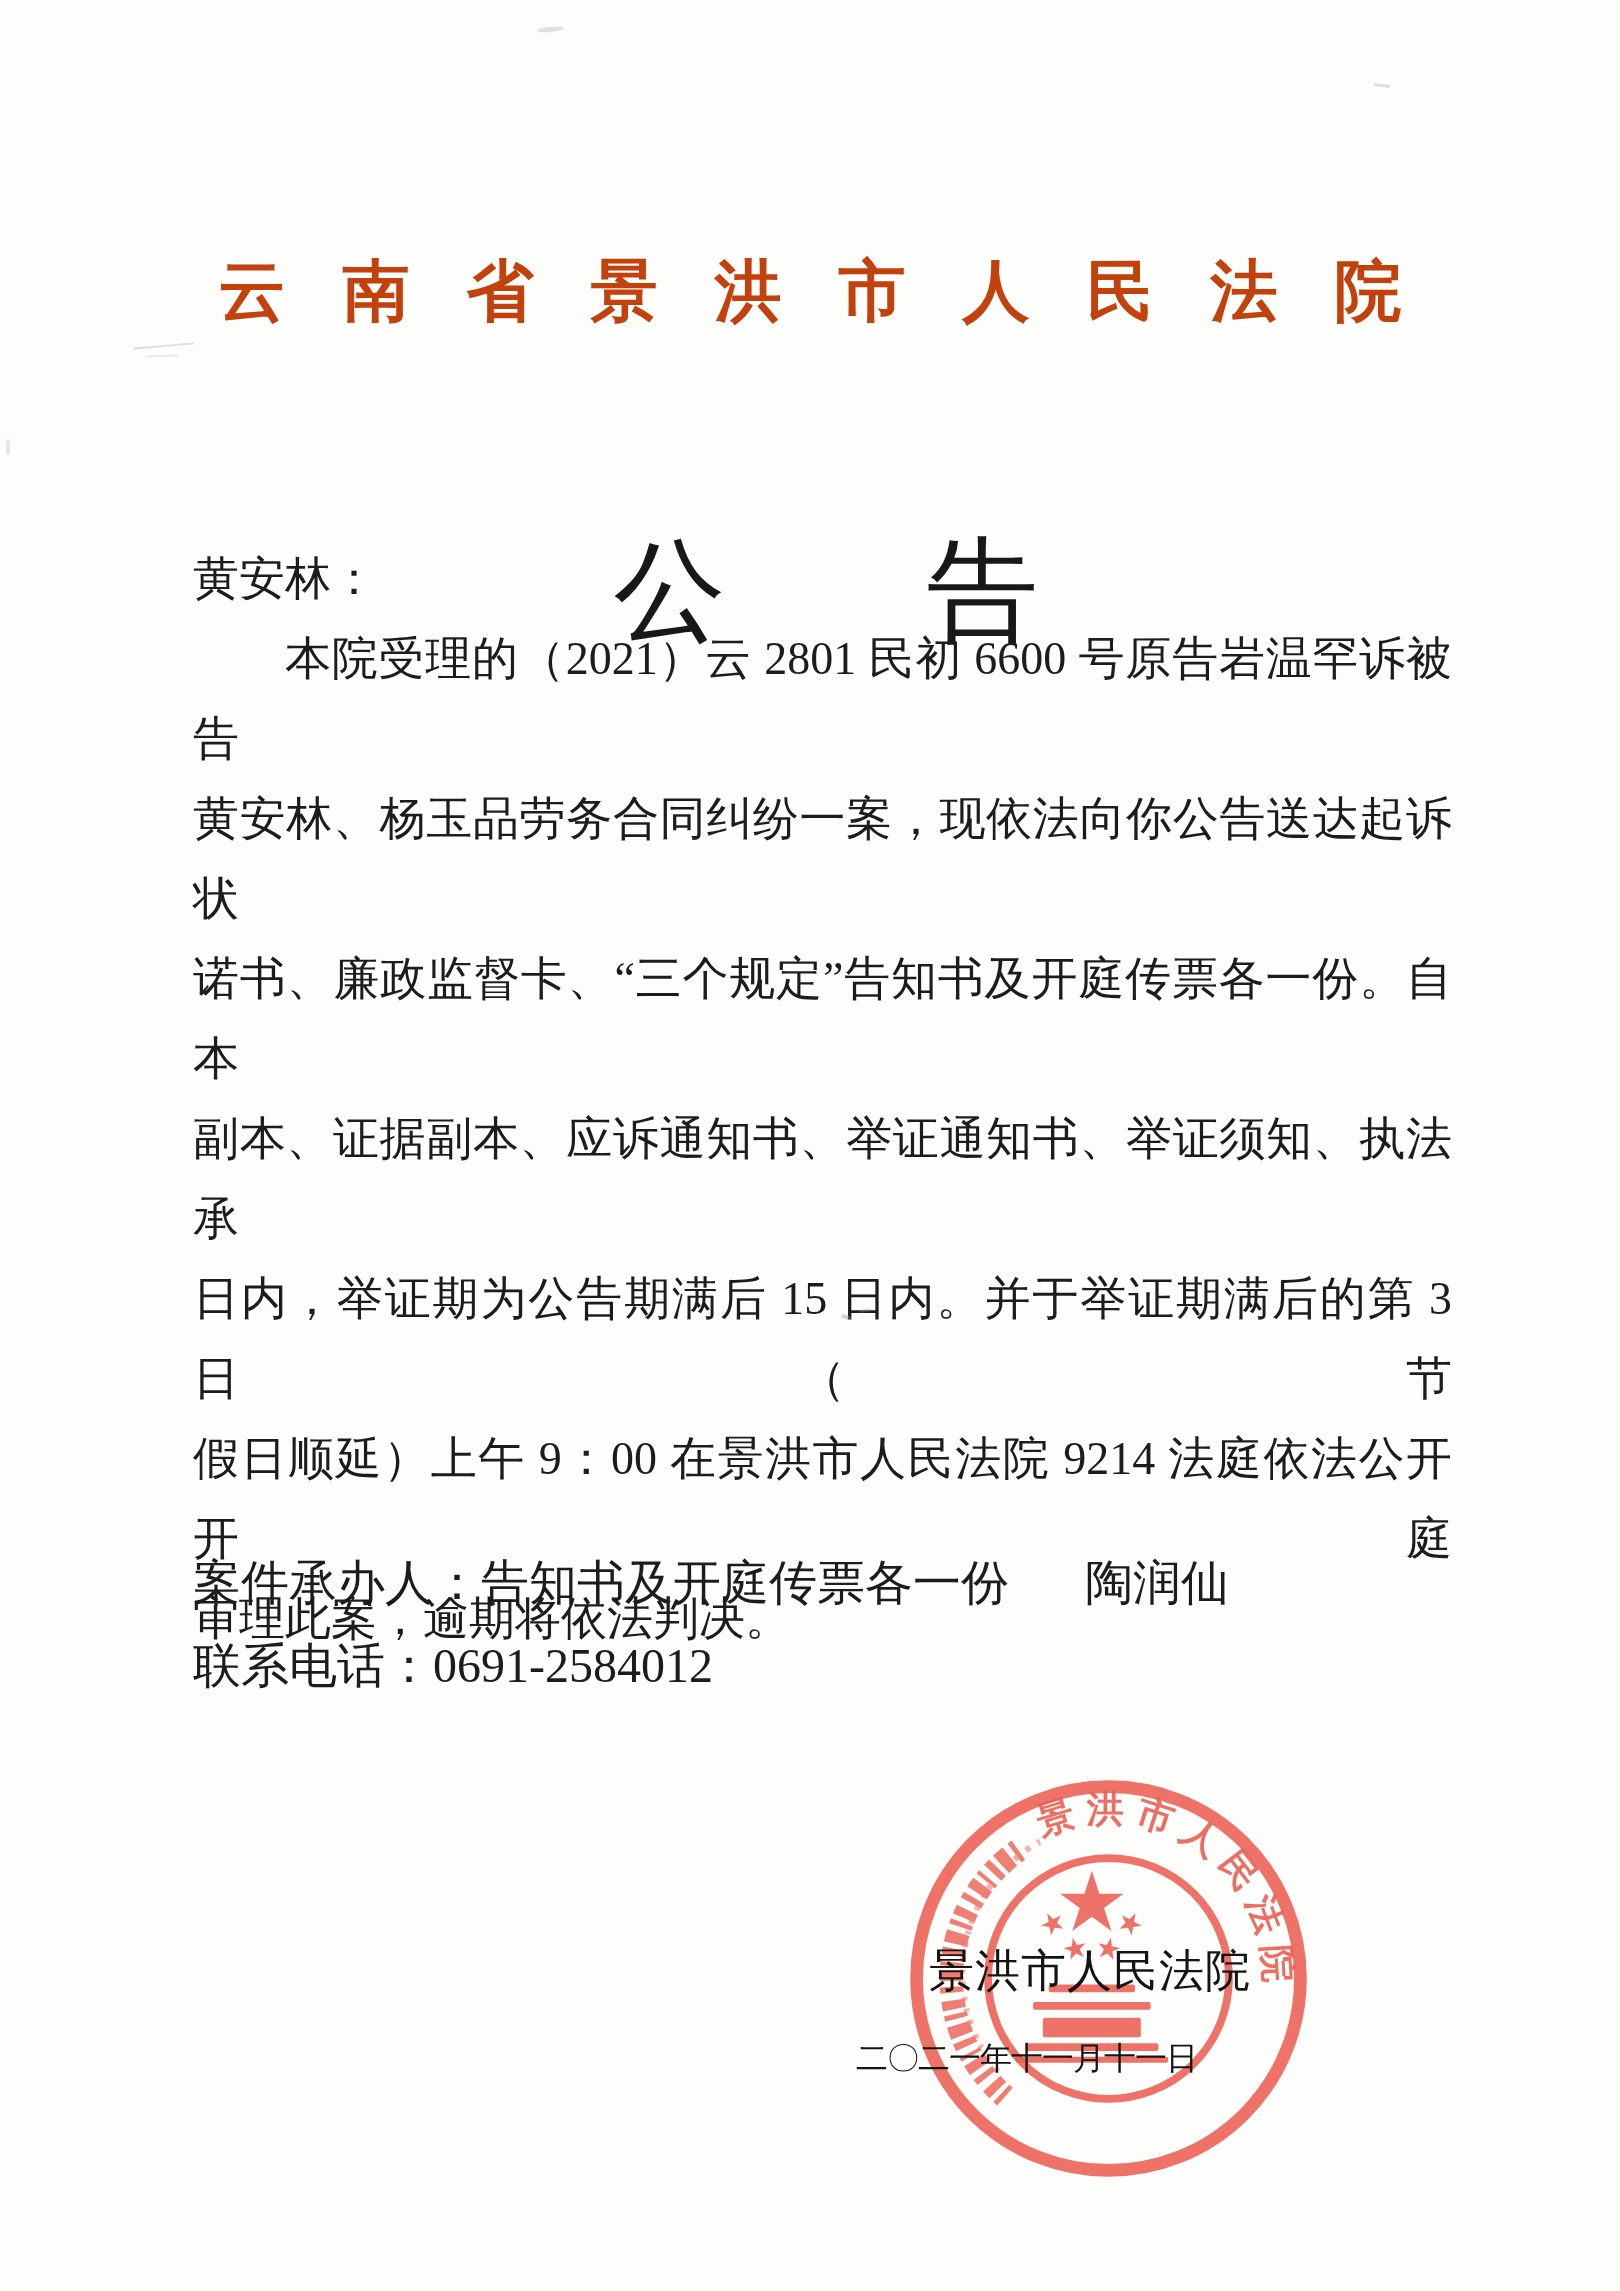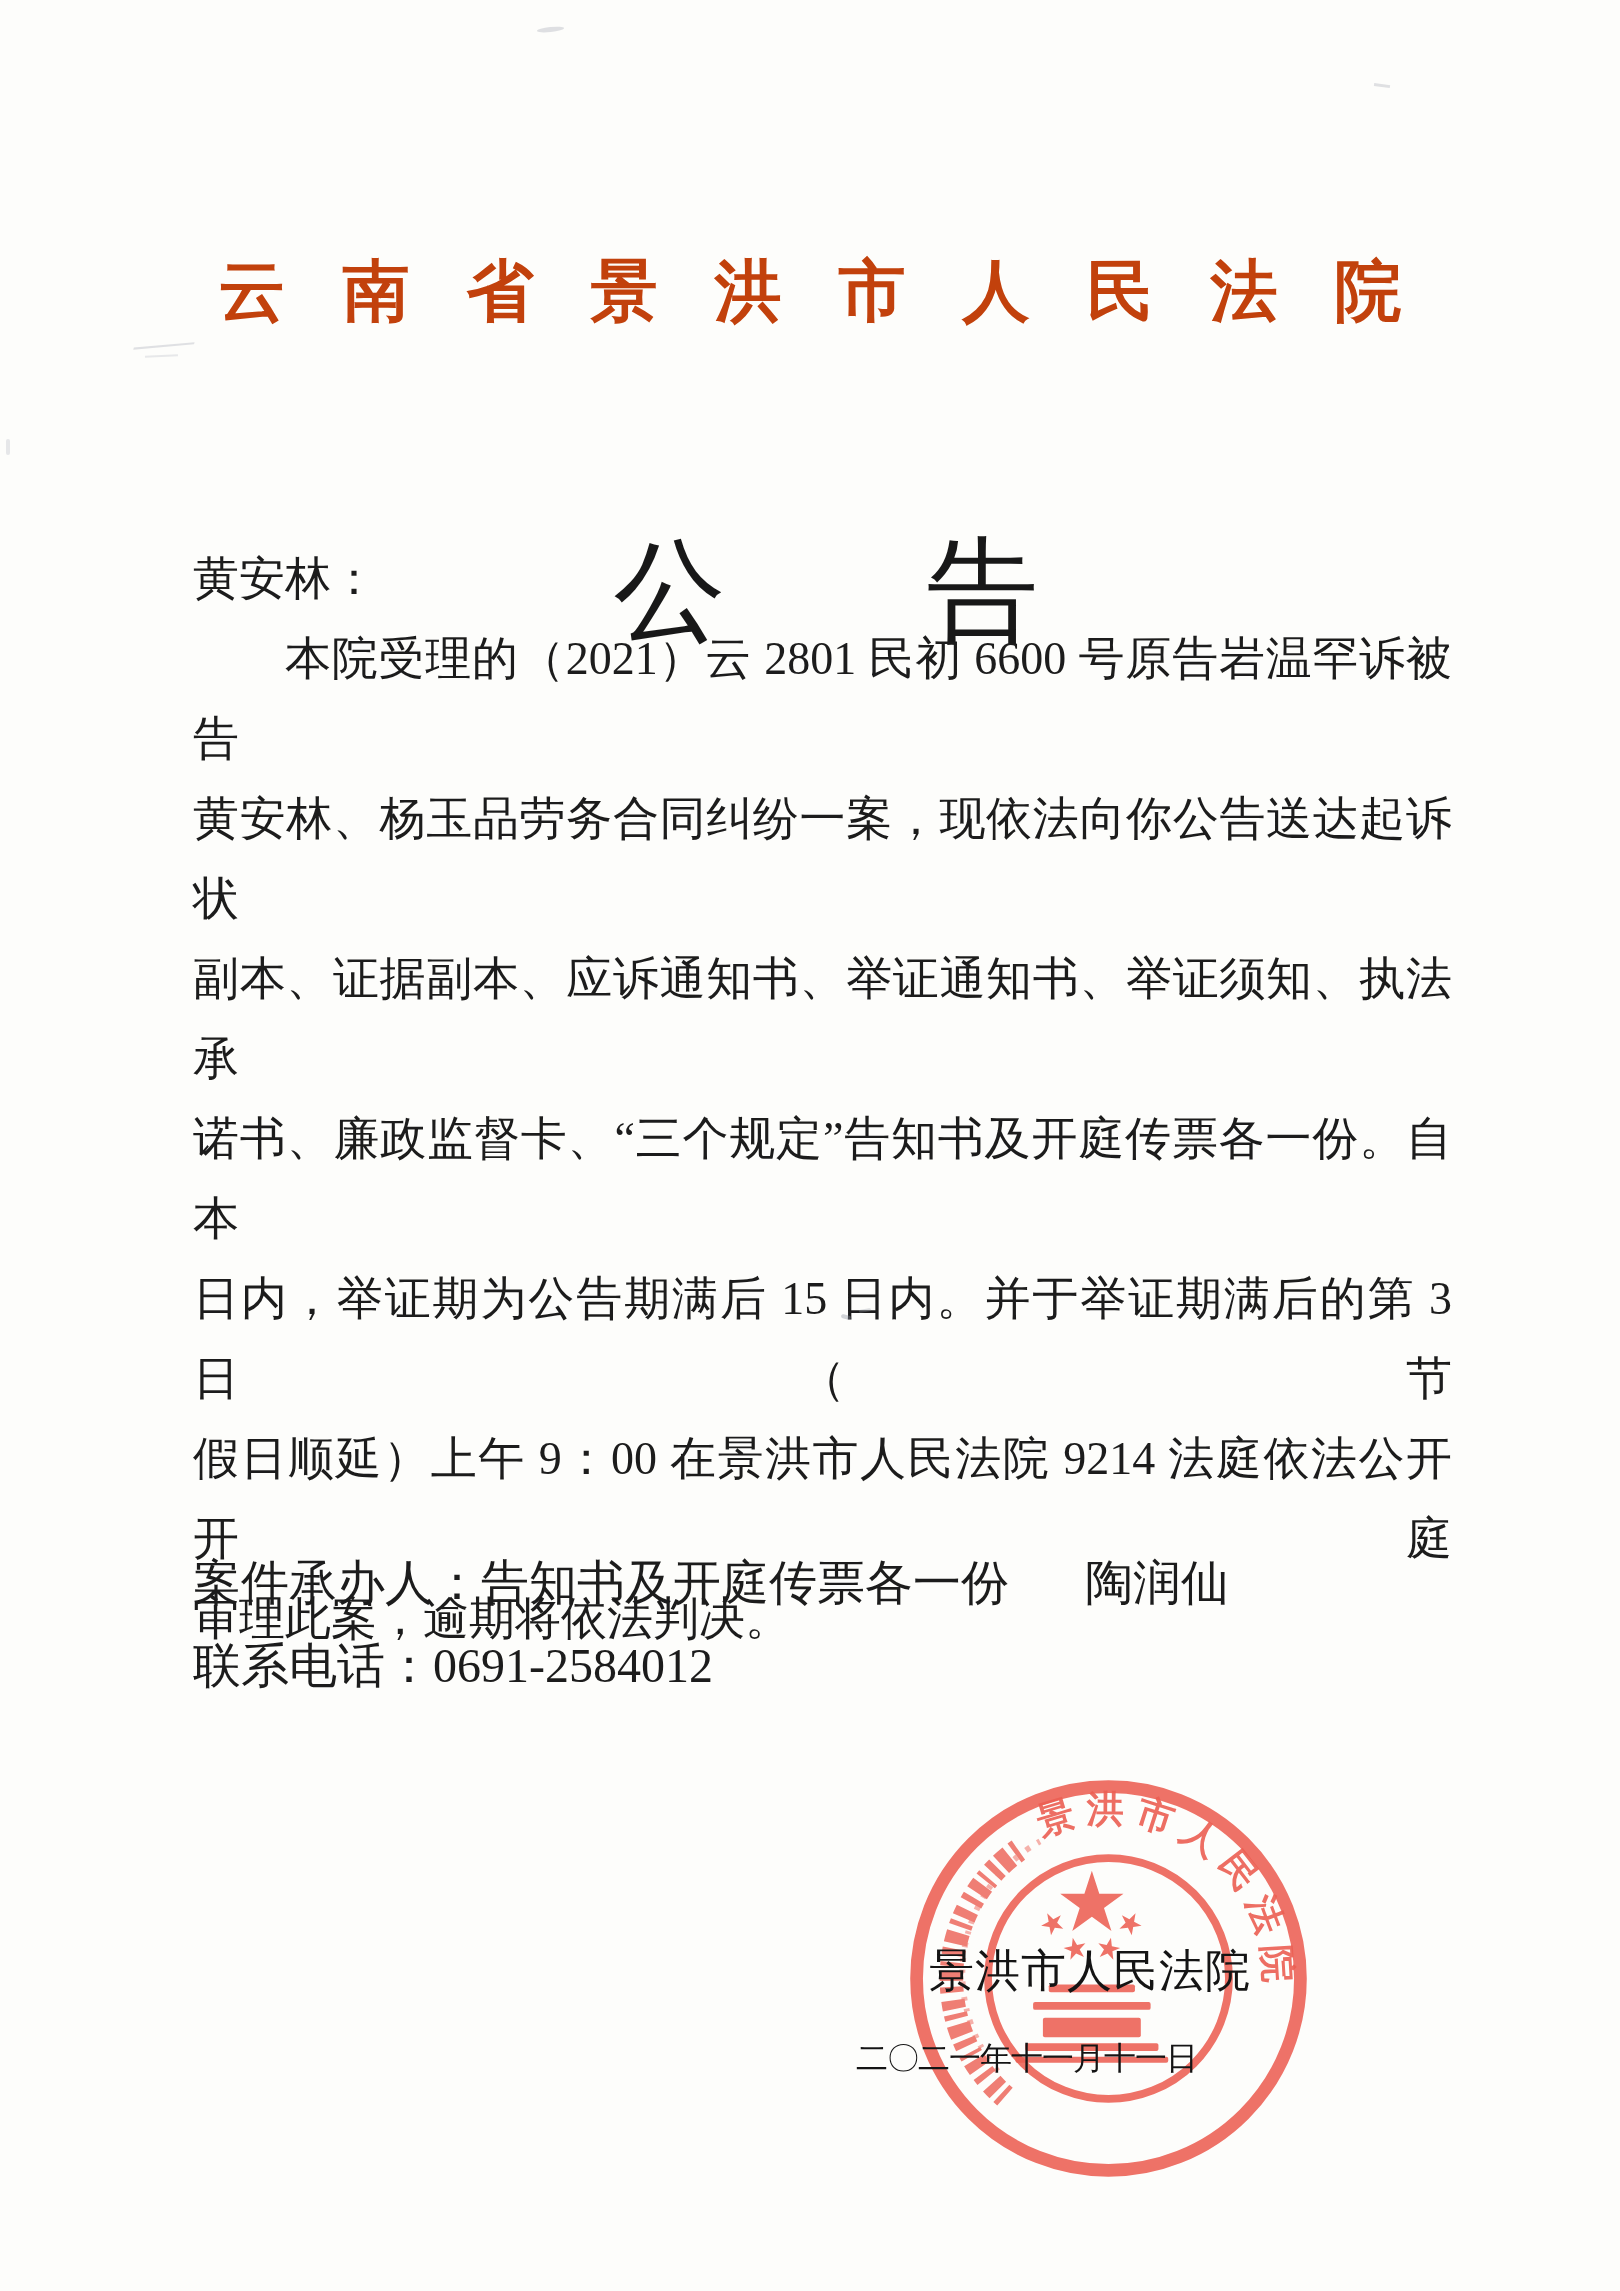--- a/index.html
+++ b/index.html
@@ -73,22 +73,22 @@
 
   <div class="notice-title">
     <span class="sp">公告</span>
   </div>
 
   <div class="doc-body">
     <div class="addressee">黄安林：</div>
     <div>
         <div class="body-line">本院受理的（2021）云 2801 民初 6600 号原告岩温罕诉被告</div>
         <div class="body-line">黄安林、杨玉品劳务合同纠纷一案，现依法向你公告送达起诉状</div>
+        <div class="body-line">诺书、廉政监督卡、“三个规定”告知书及开庭传票各一份。自本</div>
         <div class="body-line">副本、证据副本、应诉通知书、举证通知书、举证须知、执法承</div>
-        <div class="body-line">诺书、廉政监督卡、“三个规定”告知书及开庭传票各一份。自本</div>
         <div class="body-line">日内，举证期为公告期满后 15 日内。并于举证期满后的第 3 日（节</div>
         <div class="body-line">假日顺延）上午 9：00 在景洪市人民法院 9214 法庭依法公开开庭</div>
         <div class="body-line">审理此案，逾期将依法判决。</div>
       </div>
   </div>
 
   <div class="contact">
     <div>
       <span>案件承办人：</span><span>告知书及开庭传票各一份</span><span class="gap"></span><span>陶润仙</span>
     </div>

